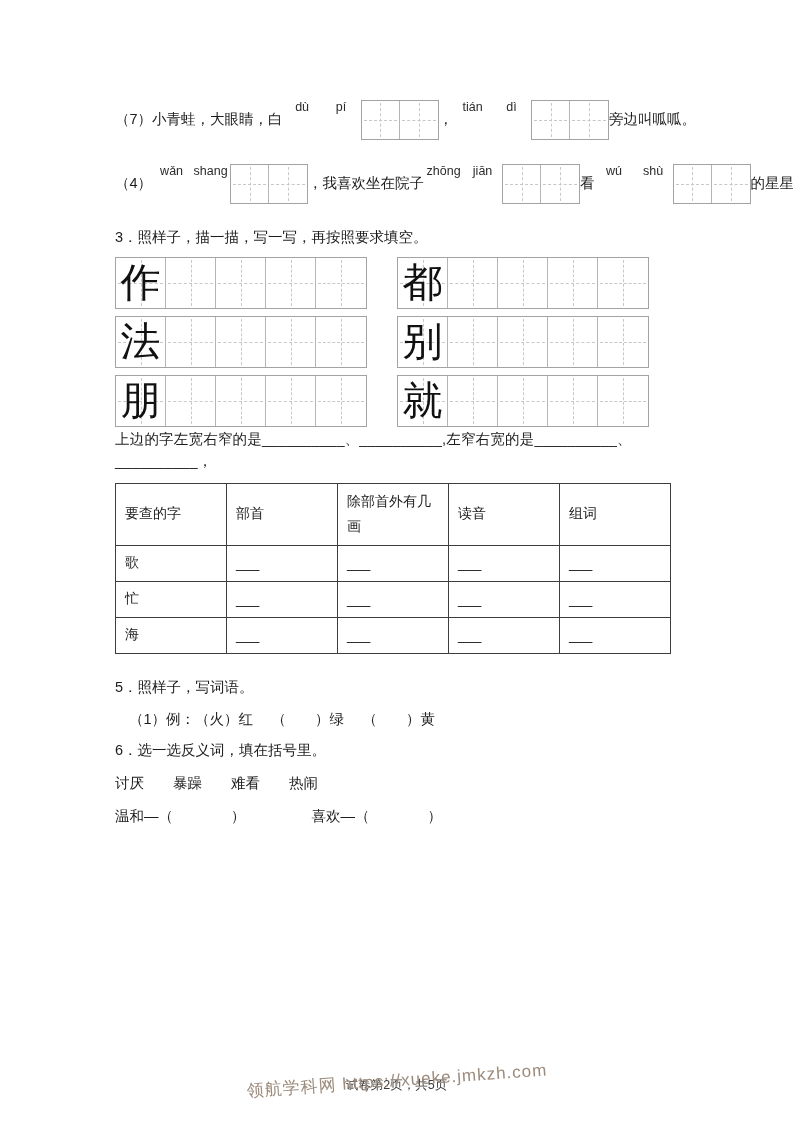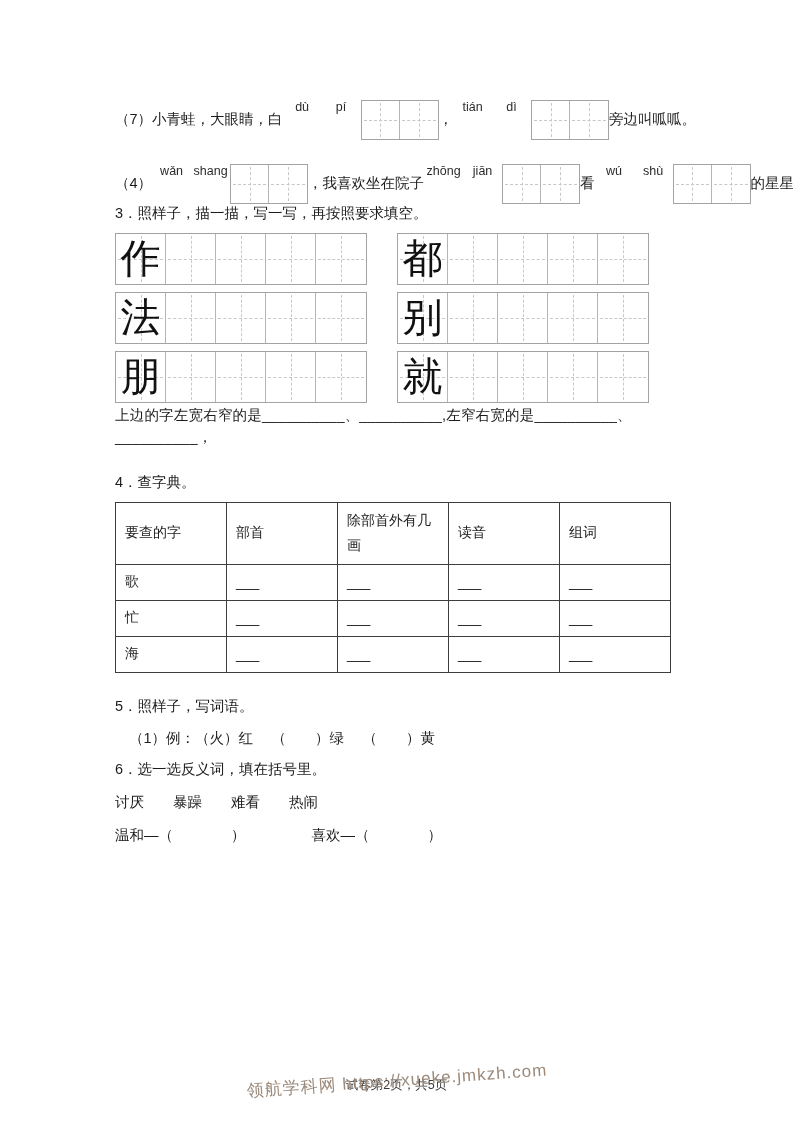--- a/index.html
+++ b/index.html
@@ -24,21 +24,21 @@
   .pin-labels span { width:39px; text-align:center; font-size:12.5px; color:#2b2b2b; }
 
   .tian-group { display:flex; border:1px solid #a3a3a3; background:#fff; }
   .tian-cell { position:relative; width:38px; height:38px; border-right:1px solid #b5b5b5; }
   .tian-group .tian-cell:last-child { border-right:none; }
   .tian-cell::before { content:""; position:absolute; left:50%; top:2px; bottom:2px; border-left:1px dashed #c8c8c8; }
   .tian-cell::after  { content:""; position:absolute; top:50%; left:2px; right:2px; border-top:1px dashed #c8c8c8; }
 
   
   .q-title { font-size:14.5px; color:#1c1c1c; }
-  .t3 { }
+  .t3 { margin-top:24px; }
   .grids { margin-top:10px; display:flex; flex-direction:column; gap:7px; }
   .grid-row { display:flex; gap:30px; }
   .tian-cell.big { width:50px; height:50px; }
   .hanzi {
     position:absolute; inset:0; z-index:2;
     display:flex; align-items:center; justify-content:center;
     font-family:"Liberation Serif","DejaVu Serif",serif;
     font-size:40px; line-height:1; color:#111;
   }
 
@@ -203,21 +203,20 @@
           <div class="tian-cell big"></div>
           <div class="tian-cell big"></div>
           <div class="tian-cell big"></div>
           <div class="tian-cell big"></div>
         </div>
       </div>
     </div>
 
     <div class="note first">上边的字左宽右窄的是__________、__________,左窄右宽的是__________、__________，</div>
 
-    <div class="q-title t4">4．查字典。</div>
 
     <table class="lookup-table">
       <tbody>
           <tr>
         <th>要查的字</th>
         <th>部首</th>
         <th>除部首外有几画</th>
         <th>读音</th>
         <th>组词</th>
       </tr>

